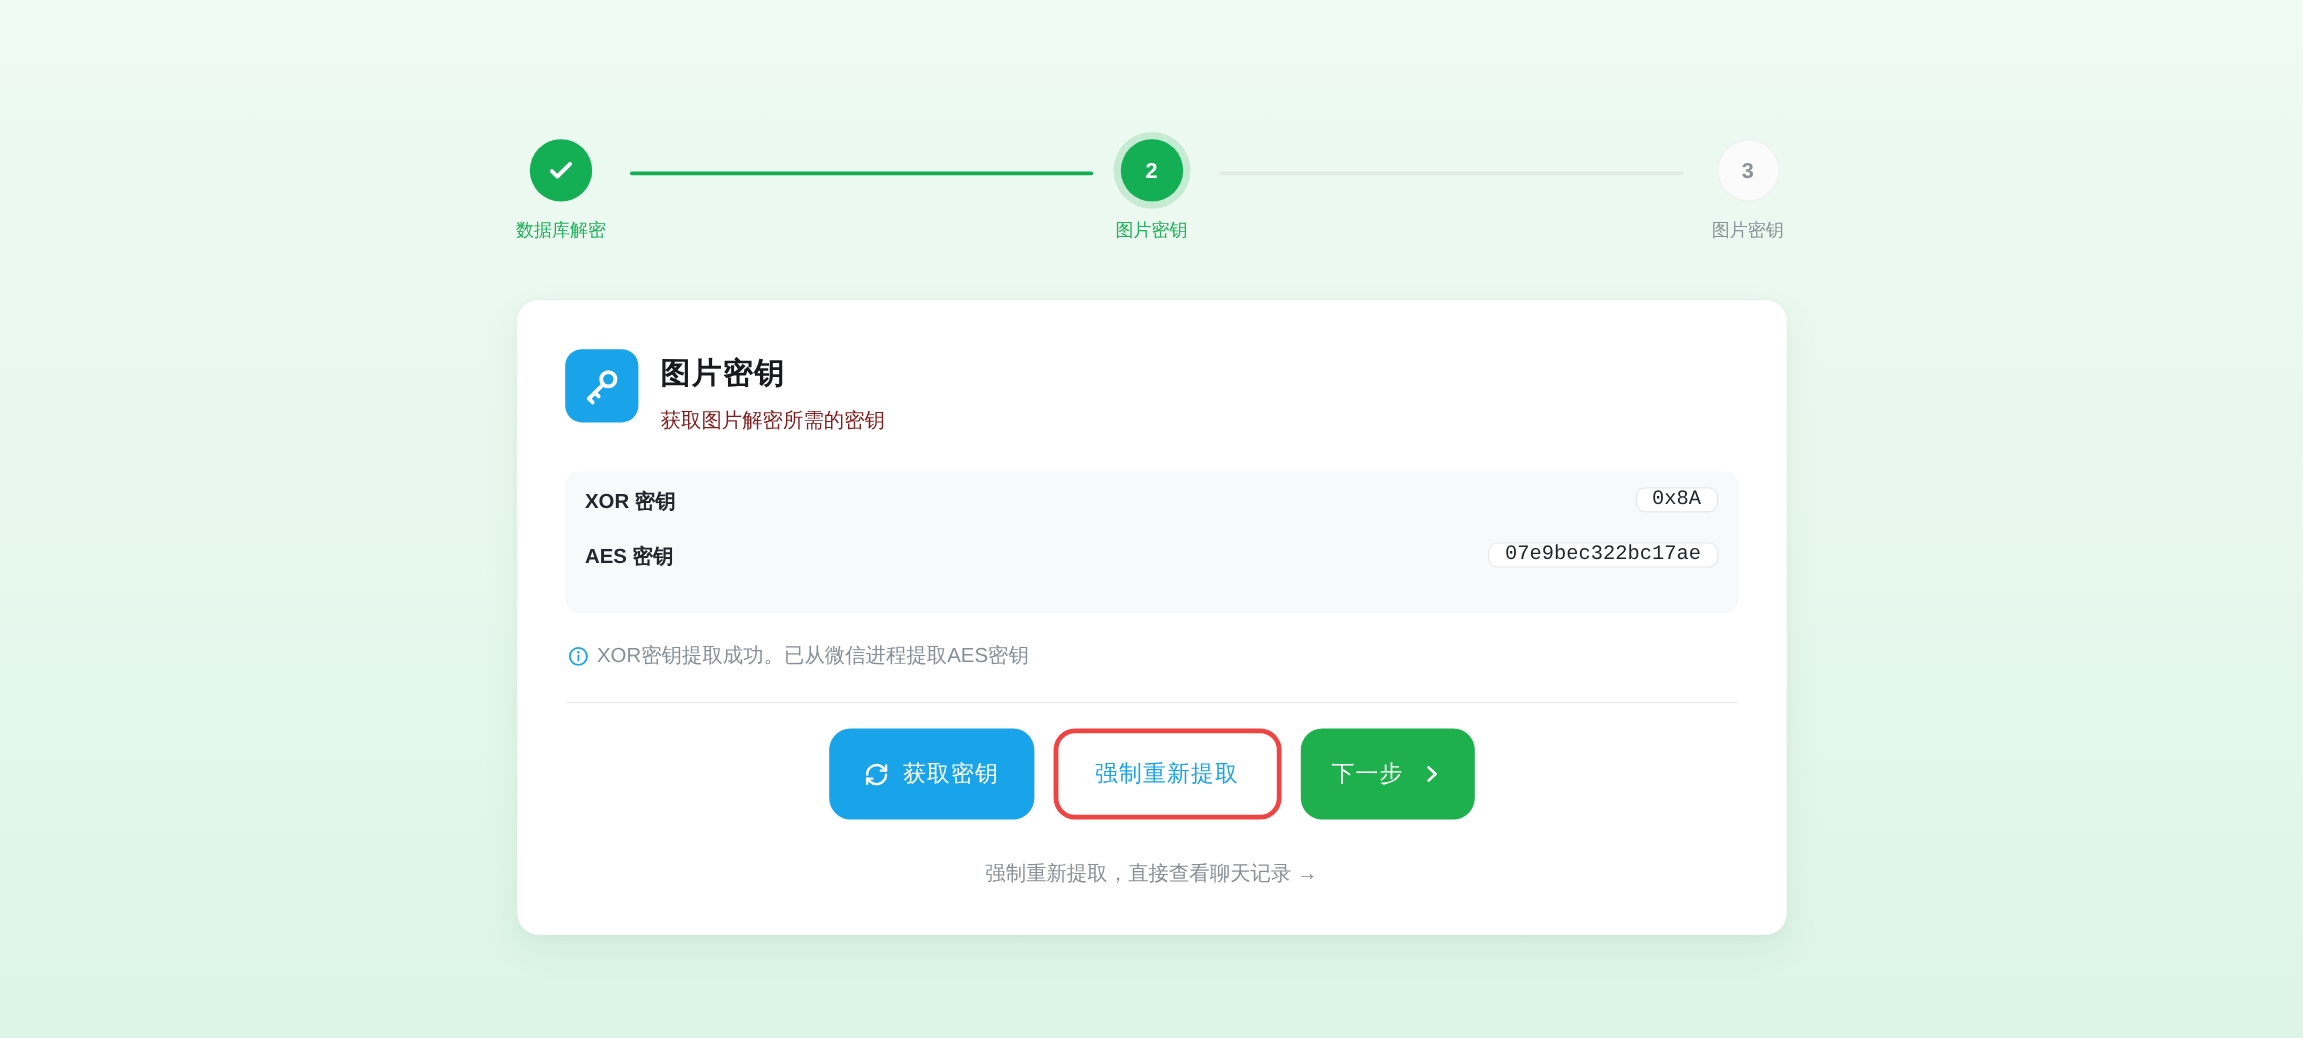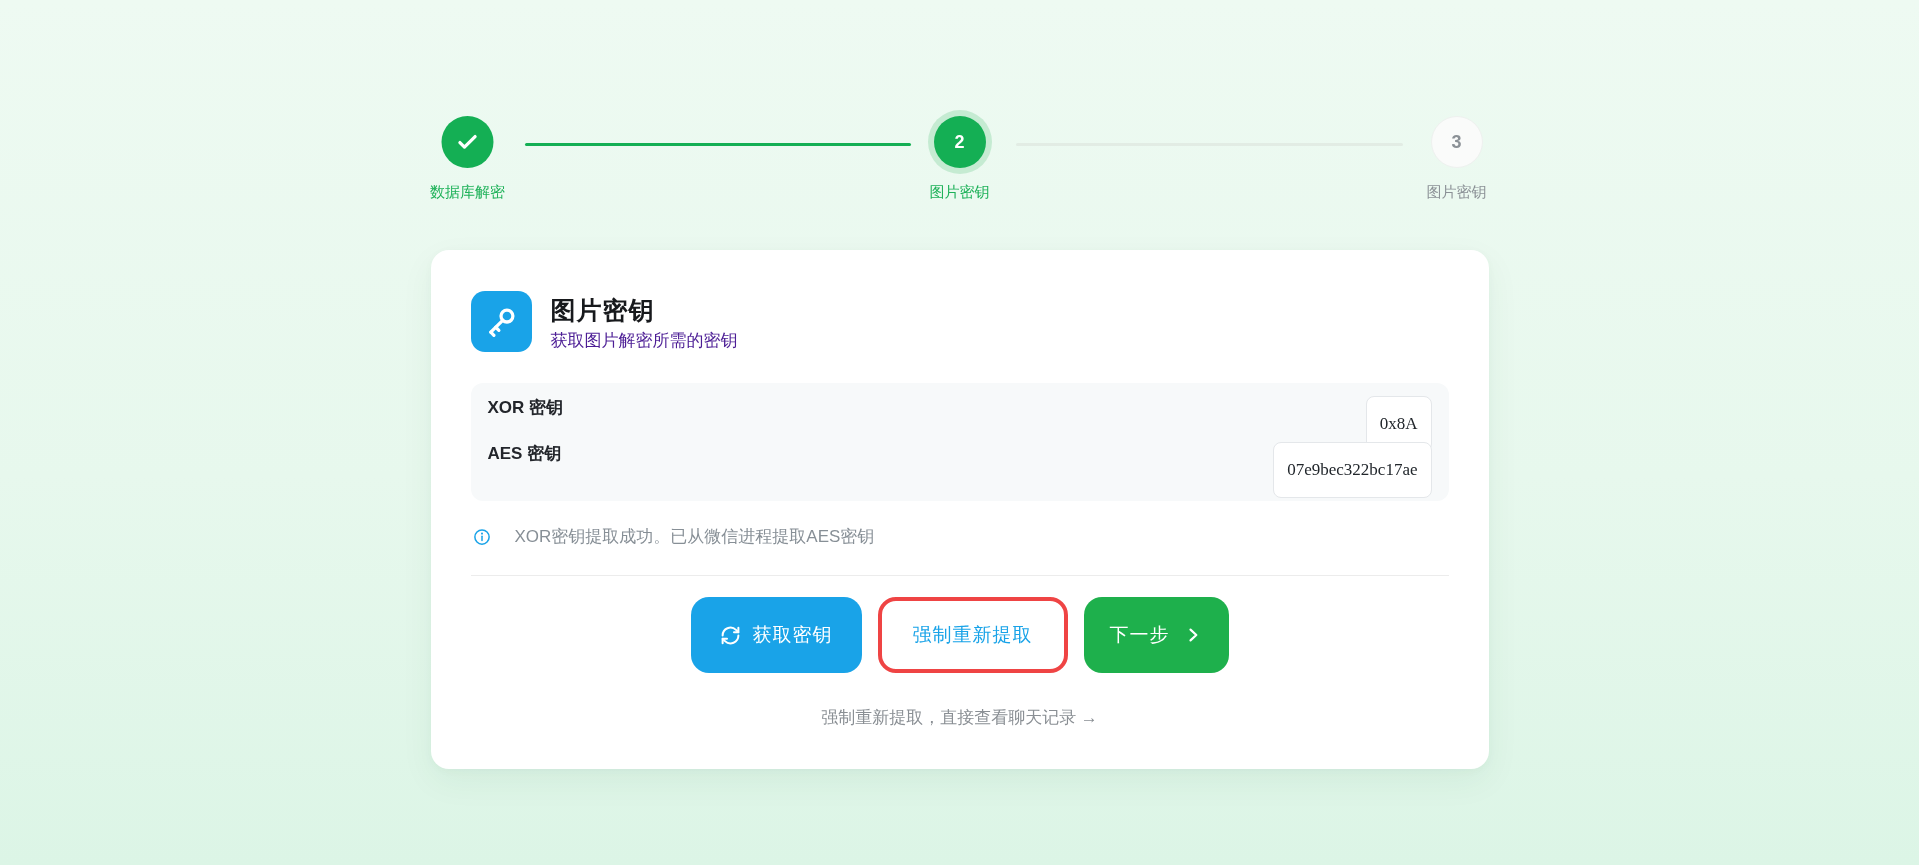--- a/index.html
+++ b/index.html
@@ -35,31 +35,31 @@
     box-shadow: 0 12px 34px rgba(20, 80, 50, 0.06), 0 2px 8px rgba(20, 80, 50, 0.03);
     padding: 41px 40px 40px;
   }
   .card-header { display: flex; align-items: flex-start; }
   .header-icon {
     width: 61px; height: 61px; border-radius: 14px; background: #19a3e8;
     display: flex; align-items: center; justify-content: center; flex-shrink: 0;
   }
   .header-text { margin-left: 19px; padding-top: 3px; }
   .card-title { font-size: 25px; font-weight: bold; color: #17191c; letter-spacing: 1px; }
-  .card-subtitle { margin-top: 2px; font-size: 17px; color: #4c1d95; }
+  .card-subtitle { margin-top: 12px; font-size: 17px; color: #7f1d1d; }
 
   .key-panel { margin-top: 31px; background: #f7f9fa; border-radius: 12px; padding: 13px 17px; }
   .key-row { display: flex; align-items: flex-start; justify-content: space-between; height: 46px; }
   .key-label { font-size: 17px; font-weight: 600; color: #23262b; }
   .key-value {
-    background: #ffffff; border: 1px solid #e4e7ea; border-radius: 8px; padding: 17px 13px;
-    font-family: Liberation Serif, serif; font-size: 17px; color: #21262b;
+    background: #ffffff; border: 1px solid #e4e7ea; border-radius: 8px; padding: 0 13px;
+    font-family: Liberation Mono, monospace; font-size: 17px; color: #21262b;
   }
 
-  .status-row { margin-top: 24px; display: flex; align-items: center; gap: 24px; padding-left: 2px; }
+  .status-row { margin-top: 24px; display: flex; align-items: center; gap: 7px; padding-left: 2px; }
   .status-text { font-size: 17px; color: #878f96; }
 
   .divider { margin-top: 27px; border-top: 1px solid #ececec; }
 
   .actions { margin-top: 21px; display: flex; justify-content: center; align-items: center; gap: 16px; }
   .btn {
     display: flex; align-items: center; justify-content: space-between; height: 76px; border-radius: 18px;
     font-size: 19px; font-family: inherit; cursor: pointer; border: none; letter-spacing: 1px;
   }
   .btn-fetch { background: #19a3e8; color: #ffffff; padding: 0 29px; gap: 12px; }

